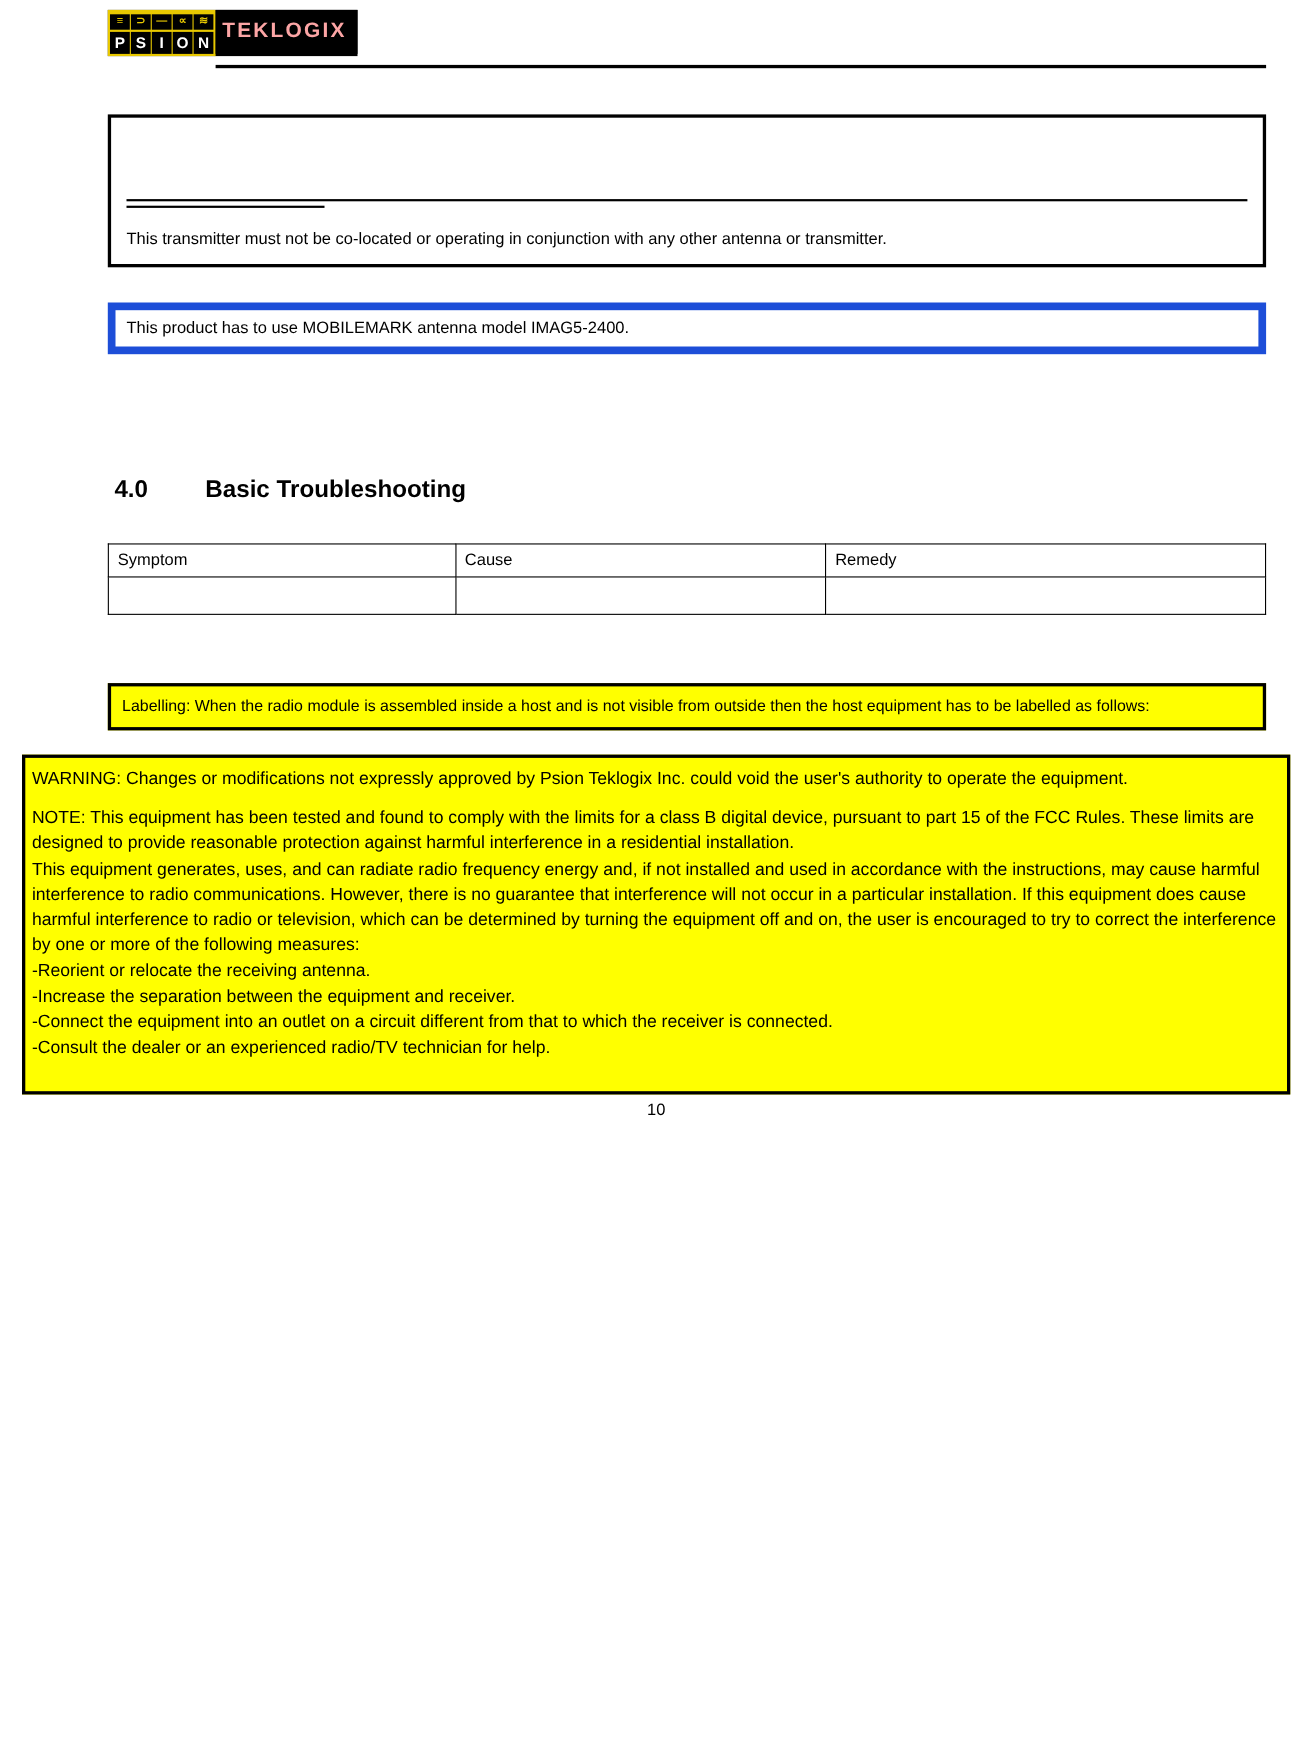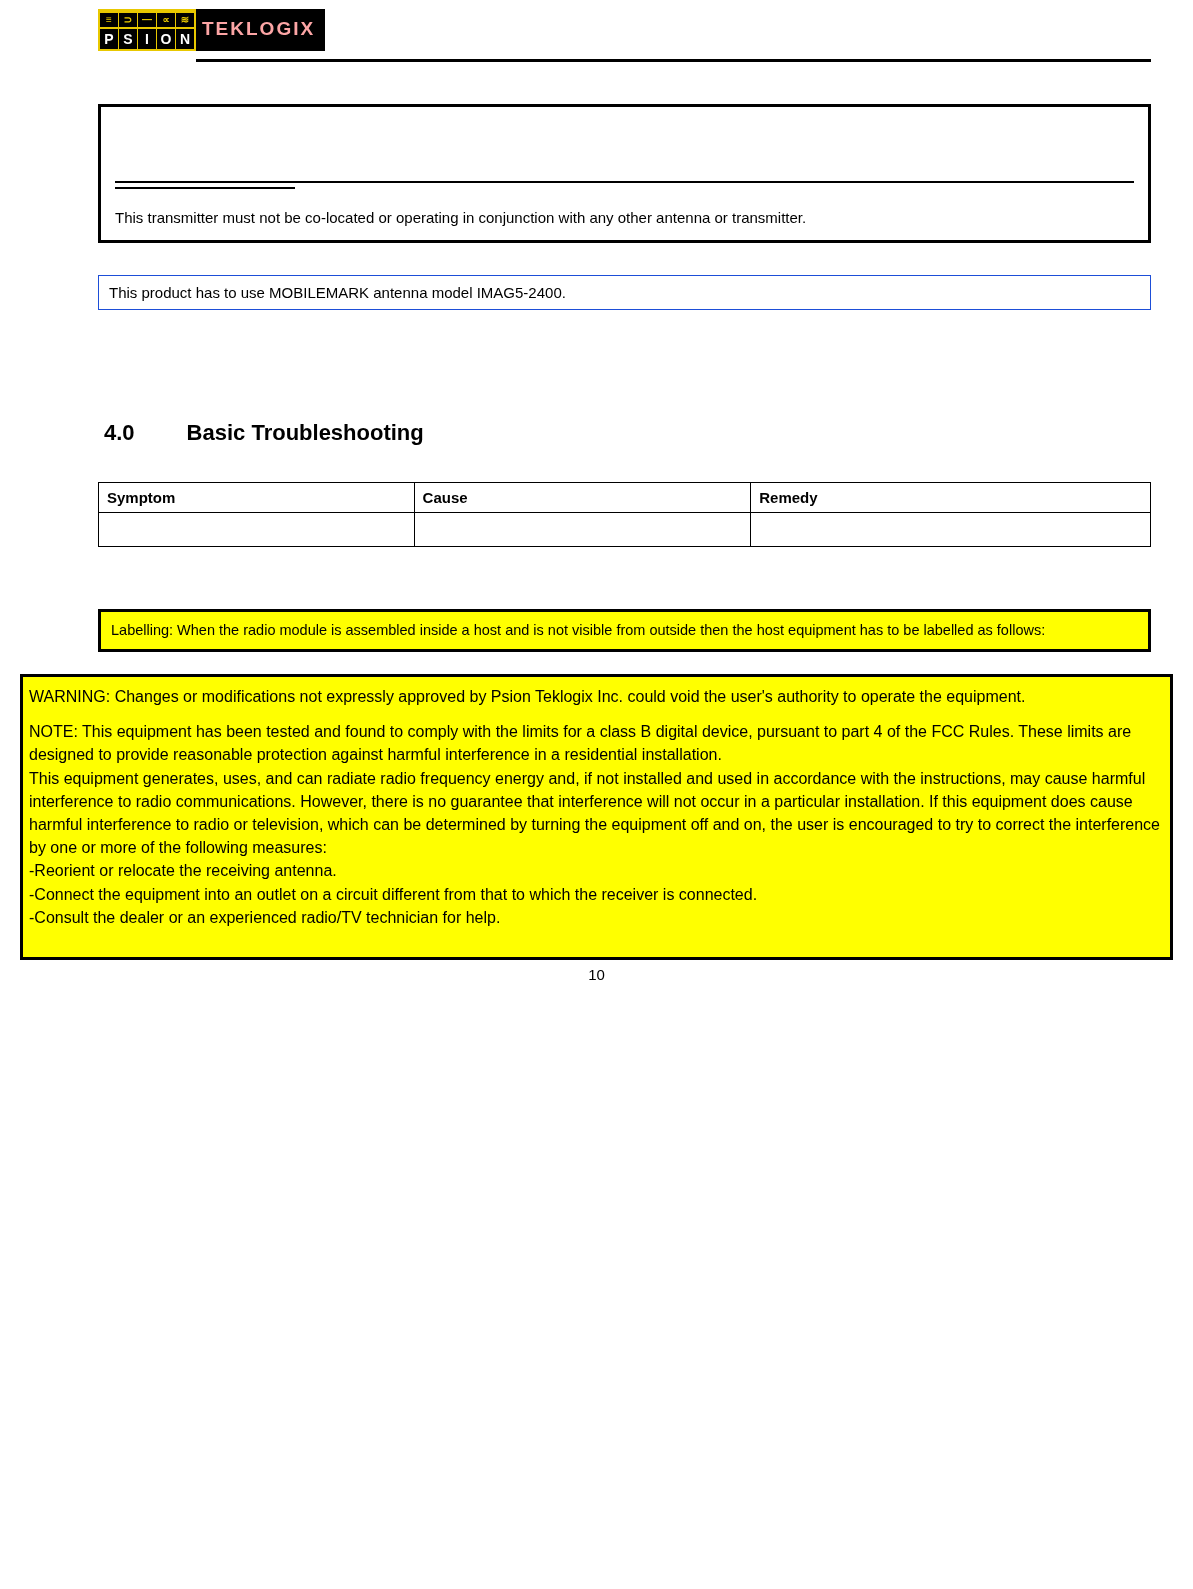--- a/index.html
+++ b/index.html
@@ -84,21 +84,21 @@
     .content {
       padding: 0 42px 0 98px;
       border-radius: 29px;
     }
     .box-bordered-thick {
       border: 3px solid #000;
       padding: 12px 14px 14px 14px;
       margin-top: 42px;
     }
     .box-bordered-thin {
-      border: 1px solid #1d4ed8;
+      border: 7px solid #1d4ed8;
       padding: 8px 10px;
       margin-top: 32px;
     }
     .inner-gap {
       height: 62px;
     }
     .inner-rule-long {
       border: none;
       border-top: 2px solid #000;
       margin: 0;
@@ -122,21 +122,21 @@
       margin-top: 36px;
     }
     .troubleshoot-table th,
     .troubleshoot-table td {
       border: 1px solid #000;
       padding: 6px 8px;
       text-align: left;
       vertical-align: top;
       font-size: 15px;
     }
-    .troubleshoot-table th { font-weight: bold; }
+    .troubleshoot-table th { font-weight: normal; }
     .col-symptom { width: 30%; }
     .col-cause { width: 32%; }
     .col-remedy { width: 38%; }
     .empty-row td { height: 34px; }
     .yellow-box {
       background: #ffff00;
       border: 3px solid #000;
       padding: 8px 10px;
       font-size: 14.5px;
       line-height: 1.45;
@@ -227,22 +227,23 @@
 
   </div>
 
   <div class="yellow-box labelling-box">
     <span>Labelling: When the radio module is assembled inside a host and is not visible from outside then the host equipment has to be labelled as follows:</span>
   </div>
 
 
   <div class="yellow-box warning-box">
     <div class="warn-line">WARNING: Changes or modifications not expressly approved by Psion Teklogix Inc. could void the user's authority to operate the equipment.</div>
-    <div>NOTE: This equipment has been tested and found to comply with the limits for a class B digital device, pursuant to part 4 of the FCC Rules. These limits are designed to provide reasonable protection against harmful interference in a residential installation.</div>
+    <div>NOTE: This equipment has been tested and found to comply with the limits for a class B digital device, pursuant to part 15 of the FCC Rules. These limits are designed to provide reasonable protection against harmful interference in a residential installation.</div>
     <div>This equipment generates, uses, and can radiate radio frequency energy and, if not installed and used in accordance with the instructions, may cause harmful interference to radio communications. However, there is no guarantee that interference will not occur in a particular installation. If this equipment does cause harmful interference to radio or television, which can be determined by turning the equipment off and on, the user is encouraged to try to correct the interference by one or more of the following measures:</div>
     <div>-Reorient or relocate the receiving antenna.</div>
+    <div>-Increase the separation between the equipment and receiver.</div>
     <div>-Connect the equipment into an outlet on a circuit different from that to which the receiver is connected.</div>
     <div>-Consult the dealer or an experienced radio/TV technician for help.</div>
   </div>
 
   <div class="page-number">10</div>
 
 </div>
 
 </body></html>

